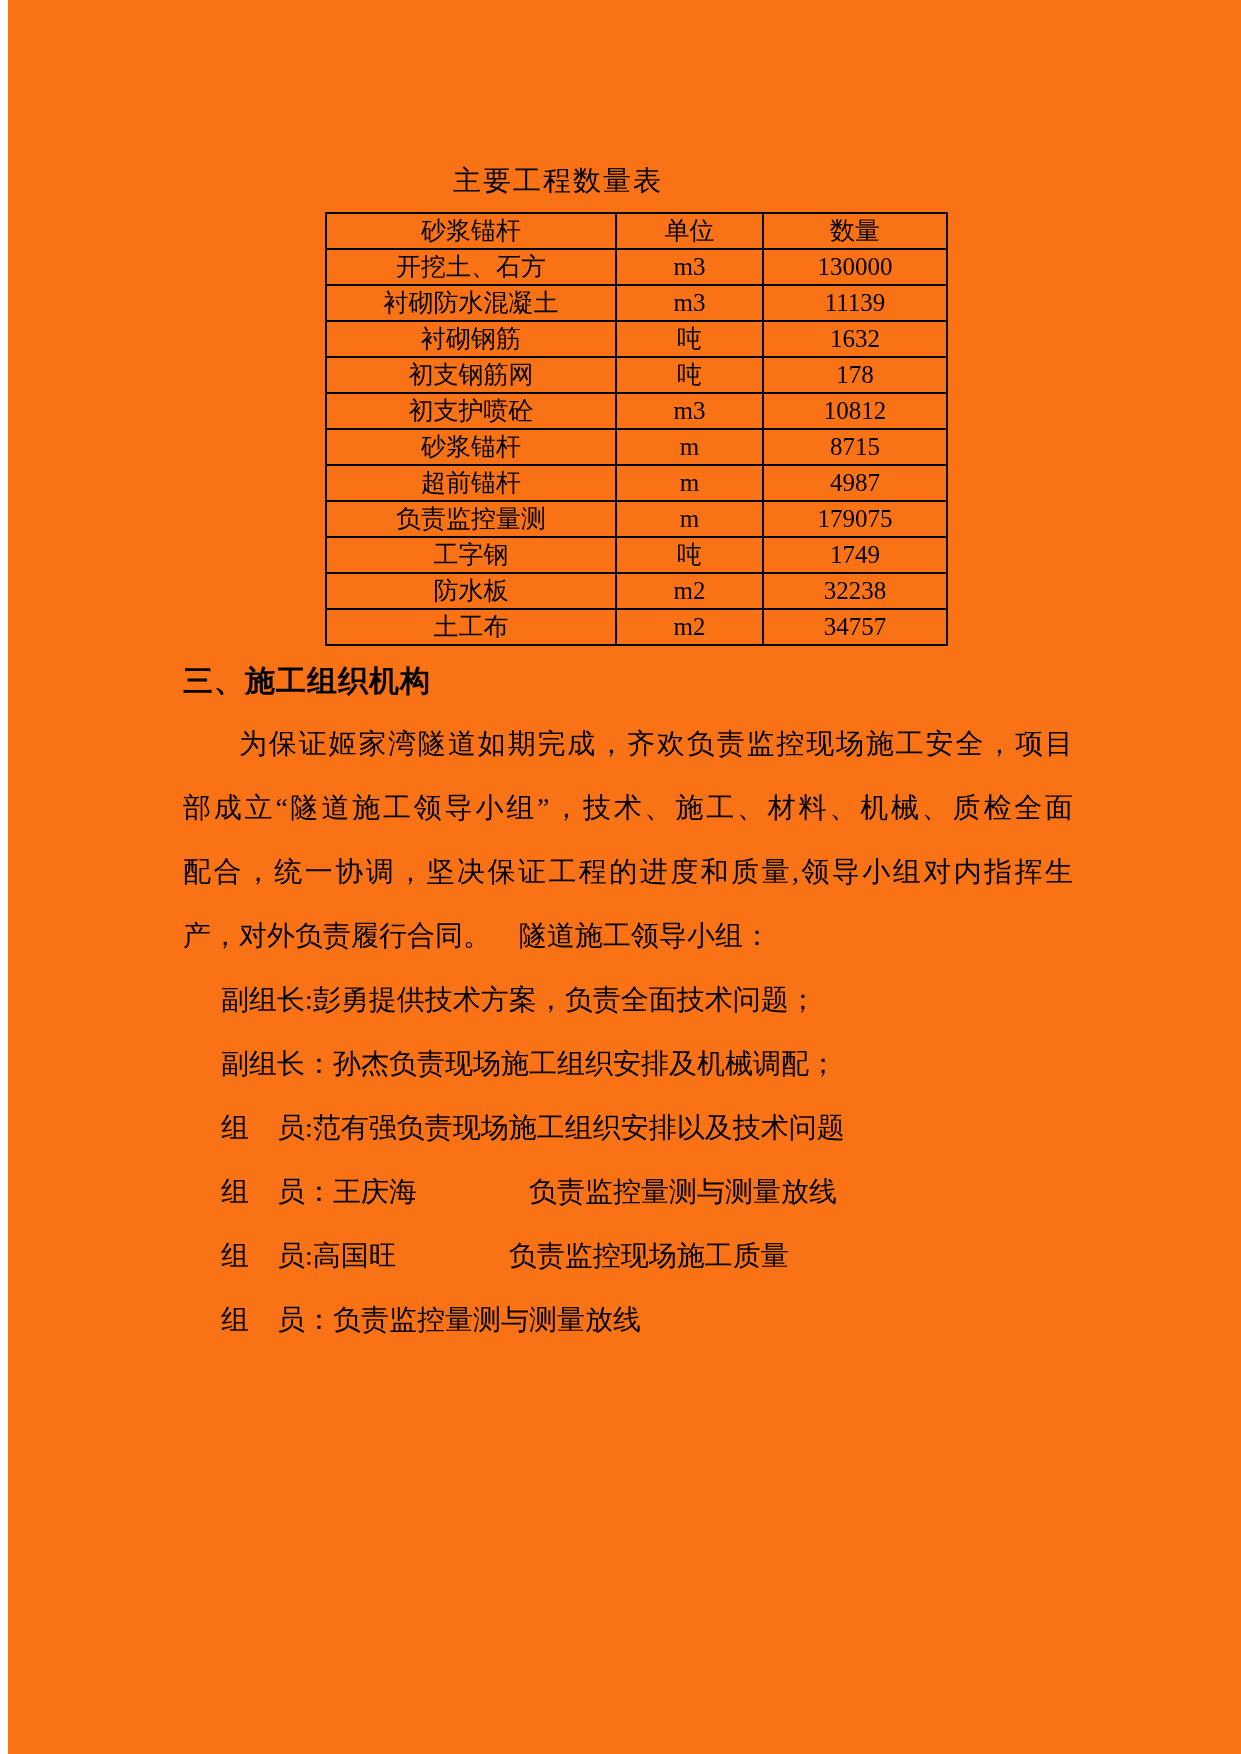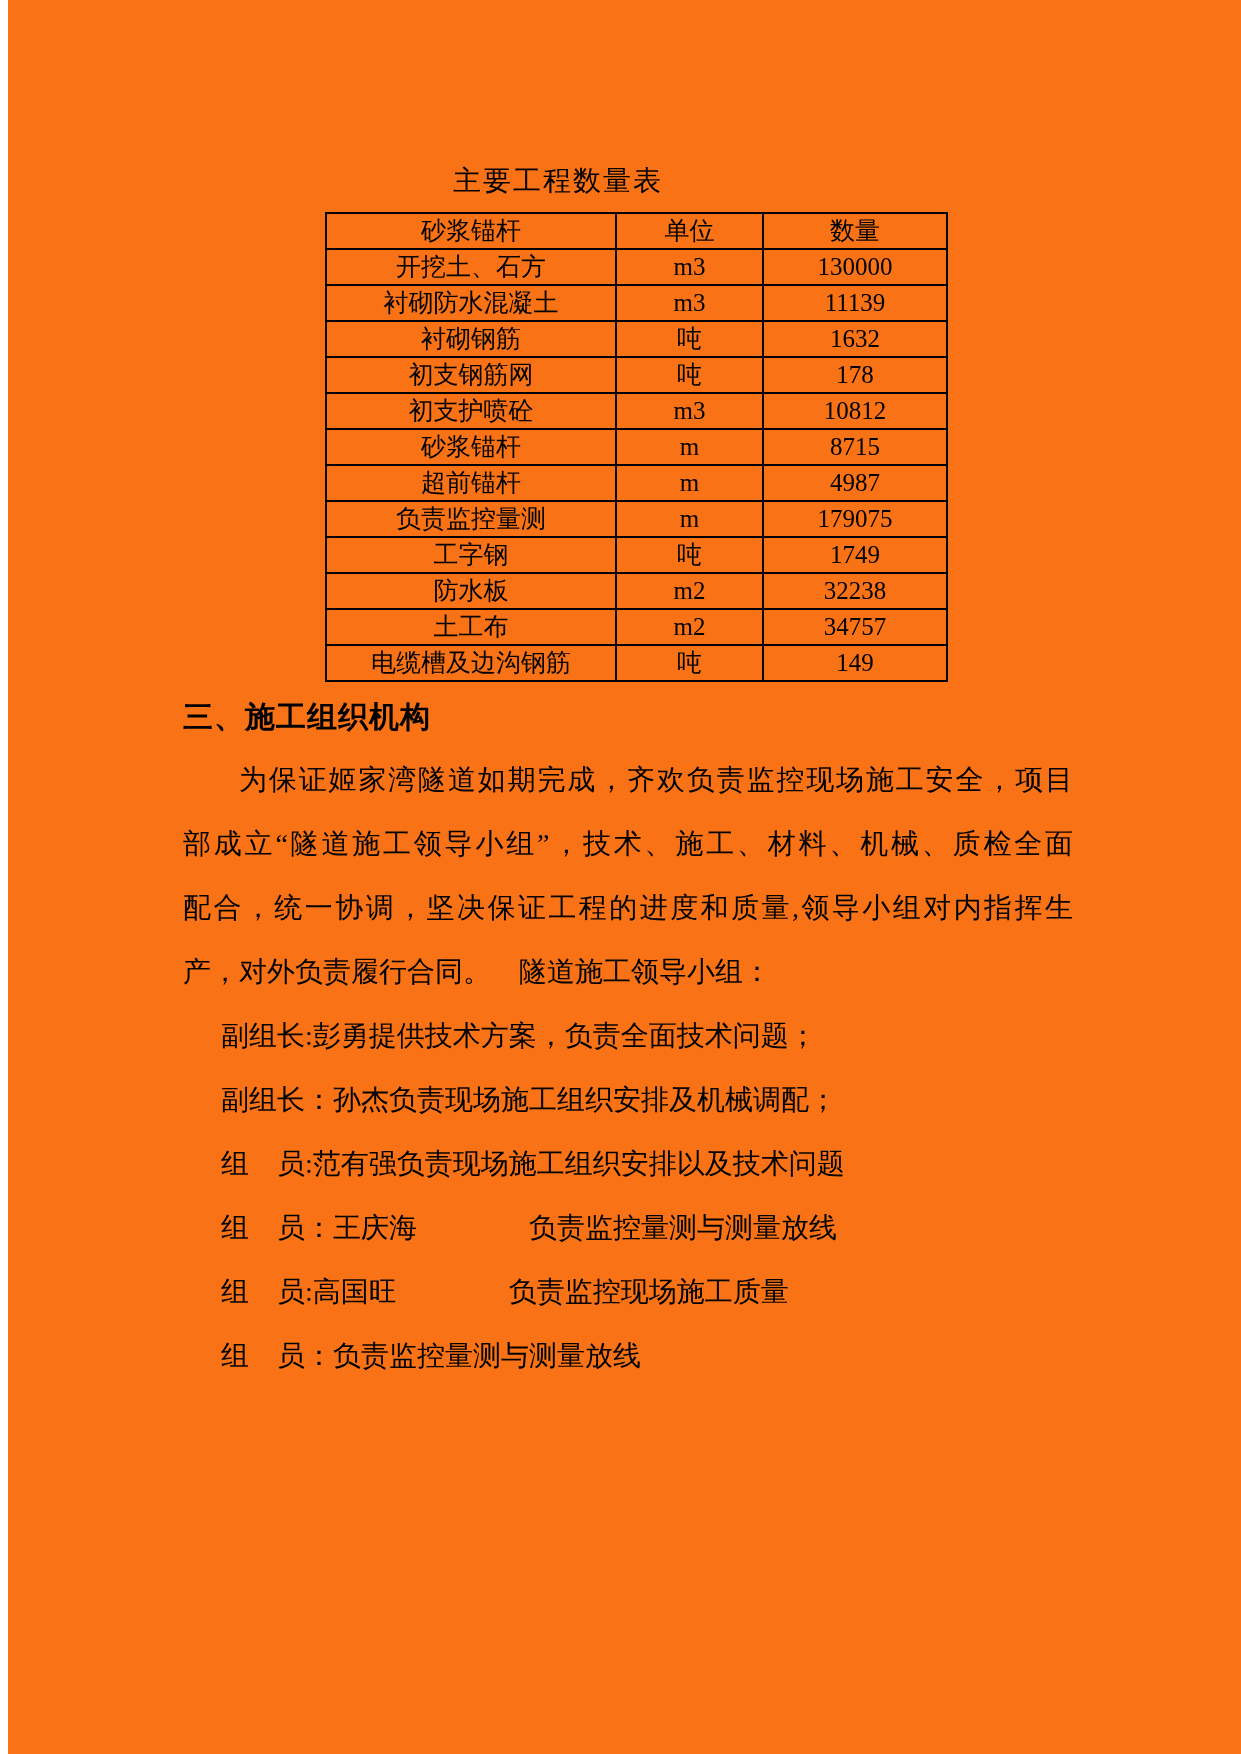--- a/index.html
+++ b/index.html
@@ -142,25 +142,20 @@
       <tr>
         <td>防水板</td>
         <td>m2</td>
         <td>32238</td>
       </tr>
       <tr>
         <td>土工布</td>
         <td>m2</td>
         <td>34757</td>
       </tr>
-      <tr>
-        <td>电缆槽及边沟钢筋</td>
-        <td>吨</td>
-        <td>149</td>
-      </tr>
     </tbody>
   </table>
 
   <div class="section-heading">三、施工组织机构</div>
 
   <div class="para">
     <div class="pline indent jlast">为保证姬家湾隧道如期完成，齐欢负责监控现场施工安全，项目</div>
     <div class="pline jlast">部成立“隧道施工领导小组”，技术、施工、材料、机械、质检全面</div>
     <div class="pline jlast">配合，统一协调，坚决保证工程的进度和质量,领导小组对内指挥生</div>
     <div class="pline">产，对外负责履行合同。　隧道施工领导小组：</div>

